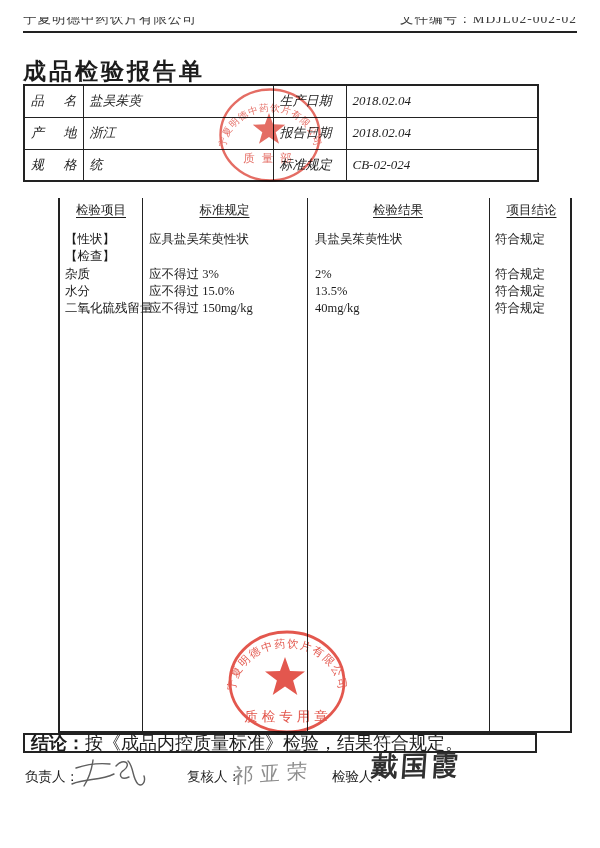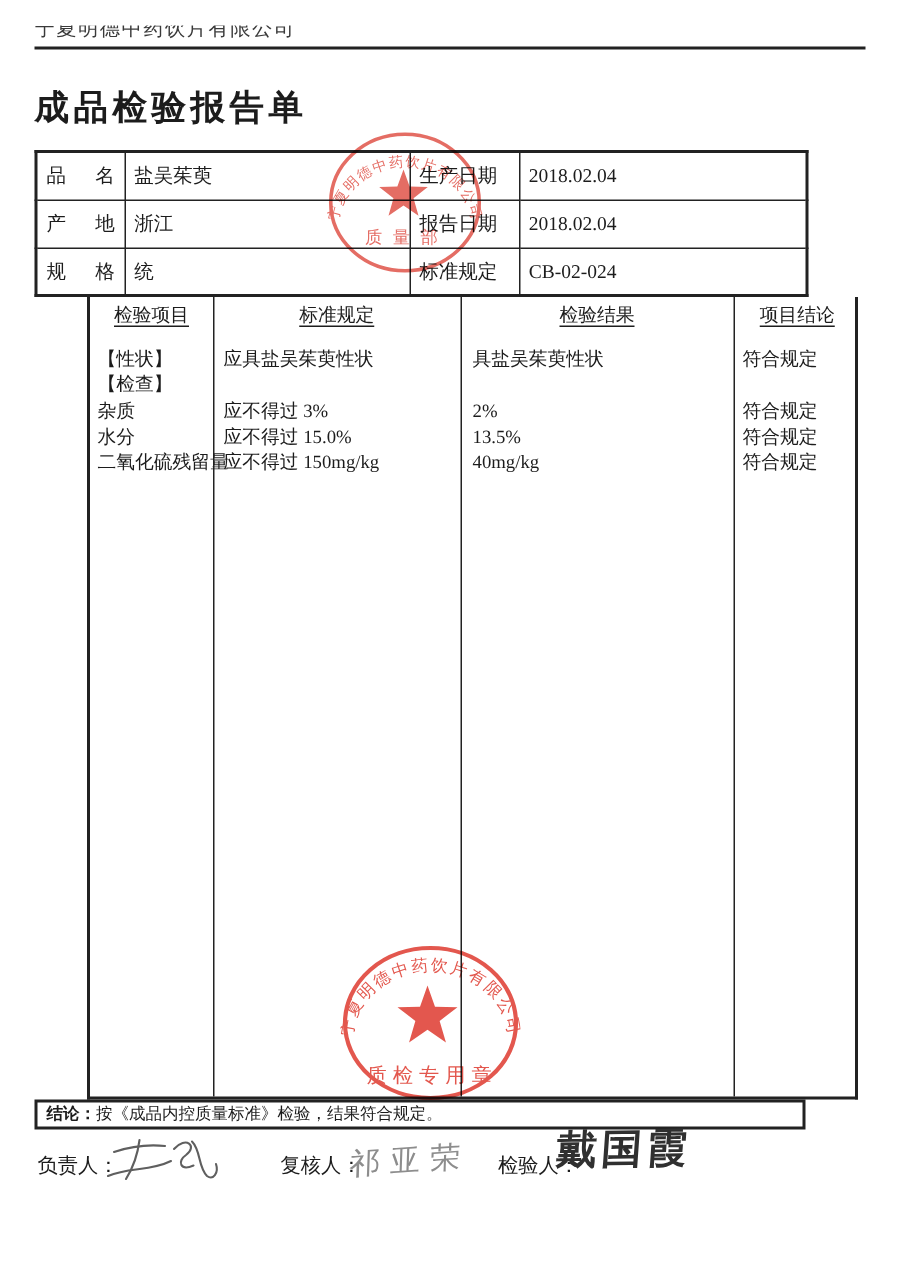--- a/index.html
+++ b/index.html
@@ -12,59 +12,62 @@
   
   .hdr-clip { position:absolute; top:17px; height:13px; overflow:hidden; }
   .hdr-clip span { display:block; margin-top:-6px; font-size:13.5px; line-height:15px; color:#3a3a3a; letter-spacing:1px; white-space:nowrap; }
   .hdr-left { left:23px; width:260px; }
   .hdr-right { right:23px; width:220px; text-align:right; }
   .hdr-rule { position:absolute; left:23px; top:31px; width:554px; height:2px; background:#222; }
   
   .title { position:absolute; left:23px; top:56px; width:514px; text-align:left;
            font-size:23px; font-weight:bold; letter-spacing:3px; padding-right:38px; }
   
-  table.info { position:absolute; left:23px; top:100px; width:514px; height:98px;
-               border-collapse:collapse; table-layout:fixed; font-size:13px; }
+  table.info { position:absolute; left:23px; top:84px; width:514px; height:98px;
+               border-collapse:collapse; table-layout:fixed; font-size:13px;font-style:italic; }
   table.info td { border:1px solid #222; height:24px; vertical-align:middle; padding:0 6px; white-space:nowrap; overflow:hidden; }
   table.info { border:2px solid #222; }
   td.lblj { text-align:justify; text-align-last:justify; padding:0 5px; }
   td.lbl  { padding-left:6px; }
   
   .insp { position:absolute; left:23px; top:198px; width:514px; height:535px;
           border:2px solid #222; border-top:none; font-size:12.5px;margin-left:35px; }
   .vline { position:absolute; top:0; bottom:0; width:1px; background:#222; }
   .ih { position:absolute; top:4px; height:16px; text-decoration:underline; text-underline-offset:3px; text-align:center; white-space:nowrap; }
   .irow { position:absolute; height:17px; line-height:17px; white-space:nowrap;text-align:right; }
   .c-item { position:absolute; left:5px; }
   .c-std  { position:absolute; left:89px; }
   .c-res  { position:absolute; left:255px; }
   .c-con  { position:absolute; left:435px; }
   
   .concl { position:absolute; left:23px; top:733px; width:514px; height:20px;
-           border:2px solid #222; line-height:17px; font-size:11px; padding-left:6px; white-space:nowrap; }
+           border:2px solid #222; line-height:17px; font-size:18px; padding-left:6px; white-space:nowrap; }
   .concl b { font-weight:bold; }
   
   .sigrow { position:absolute; left:0; top:758px; width:525px; height:52px; font-size:13.5px; }
   .siglab { position:absolute; top:10px; white-space:nowrap; }
   .handw { position:absolute; color:#6e6e6e; white-space:nowrap;
            font-family:"Liberation Serif","DejaVu Serif",serif; }
   .sig2 { left:233px; top:2px; font-size:20px; letter-spacing:7px; transform:rotate(-4deg) skewX(-6deg); color:#8d8d8d; }
   .sig3 { left:371px; top:-10px; font-size:27px; letter-spacing:3px; transform:rotate(-1deg) skewX(-5deg); color:#303030; font-weight:bold; }
   .sig1 { left:66px; top:-4px; }
   
   .stamp { position:absolute; mix-blend-mode:multiply; pointer-events:none; }
   .stamp text { font-family:"Liberation Serif","DejaVu Serif",serif; }
 </style>
 </head>
 <body>
 
 <div class="page">
 
   <div class="hdr-clip hdr-left">
     <span>宁夏明德中药饮片有限公司</span>
+  </div>
+  <div class="hdr-clip hdr-right">
+    <span>文件编号：MDJL02-002-02</span>
   </div>
   <div class="hdr-rule"></div>
 
   <div class="title">成品检验报告单</div>
 
   <table class="info">
     <colgroup>
         <col style="width:59px">
         <col style="width:190px">
         <col style="width:73px">

